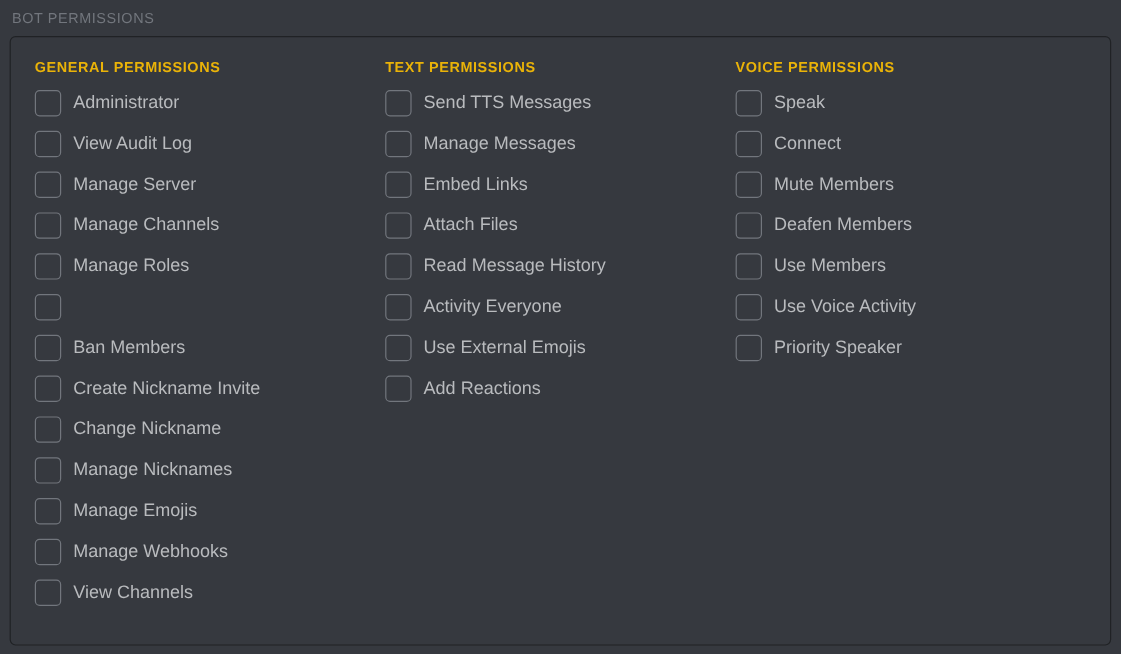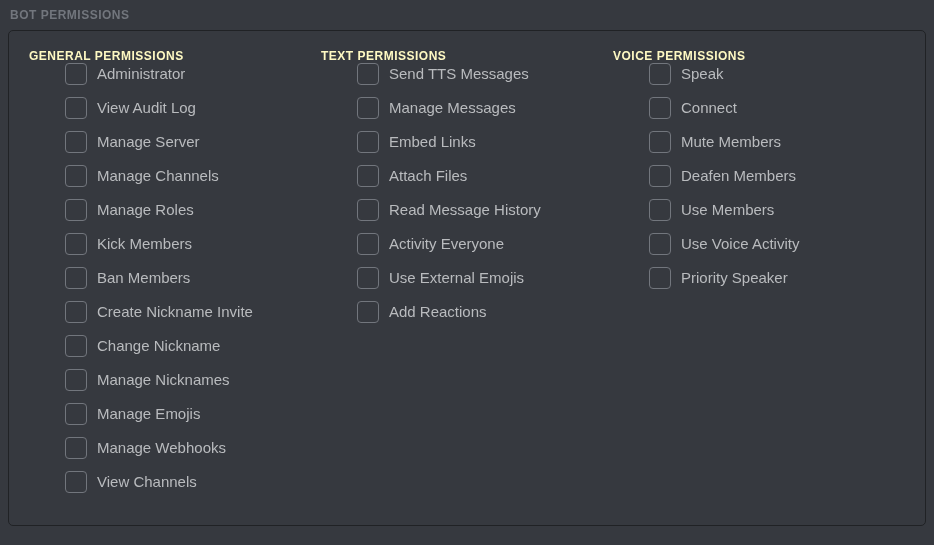--- a/index.html
+++ b/index.html
@@ -11,53 +11,53 @@
       background-color: #36393f;
       font-family: -apple-system, BlinkMacSystemFont, "Segoe UI", Helvetica, Arial, sans-serif;
       color: #dcddde;
       width: 934px;
       height: 545px;
       overflow: hidden;
     }
     .section-title {
       color: #72767d;
       font-size: 12px;
-      font-weight: 700;
+      font-weight: 400;
       text-transform: uppercase;
       letter-spacing: 0.5px;
       padding: 8px 10px 8px 10px;
     }
     .panel {
       margin: 0 8px 8px 8px;
       border: 1px solid #202225;
       border-radius: 5px;
       padding: 18px 20px 20px 20px;
     }
     .columns {
       display: flex;
       gap: 0;
     }
     .column {
       flex: 1;
       min-width: 0;
     }
     .column-title {
-      color: #fef9c3;
+      color: #eab308;
       font-size: 12px;
       font-weight: 700;
       text-transform: uppercase;
       letter-spacing: 0.5px;
+      margin-bottom: 12px;
     }
     .perm-row {
       display: flex;
       align-items: flex-end;
       gap: 10px;
       margin-bottom: 12px;
       cursor: pointer;
-      margin-left: 36px;
     }
     .checkbox {
       width: 22px;
       height: 22px;
       border: 1.5px solid #72767d;
       border-radius: 4px;
       flex-shrink: 0;
       background: transparent;
     }
     .perm-label {
@@ -91,21 +91,20 @@
       <div class="perm-row">
         <div class="checkbox"></div>
         <span class="perm-label">Manage Channels</span>
       </div>
       <div class="perm-row">
         <div class="checkbox"></div>
         <span class="perm-label">Manage Roles</span>
       </div>
       <div class="perm-row">
         <div class="checkbox"></div>
-        <span class="perm-label">Kick Members</span>
       </div>
       <div class="perm-row">
         <div class="checkbox"></div>
         <span class="perm-label">Ban Members</span>
       </div>
       <div class="perm-row">
         <div class="checkbox"></div>
         <span class="perm-label">Create Nickname Invite</span>
       </div>
       <div class="perm-row">

